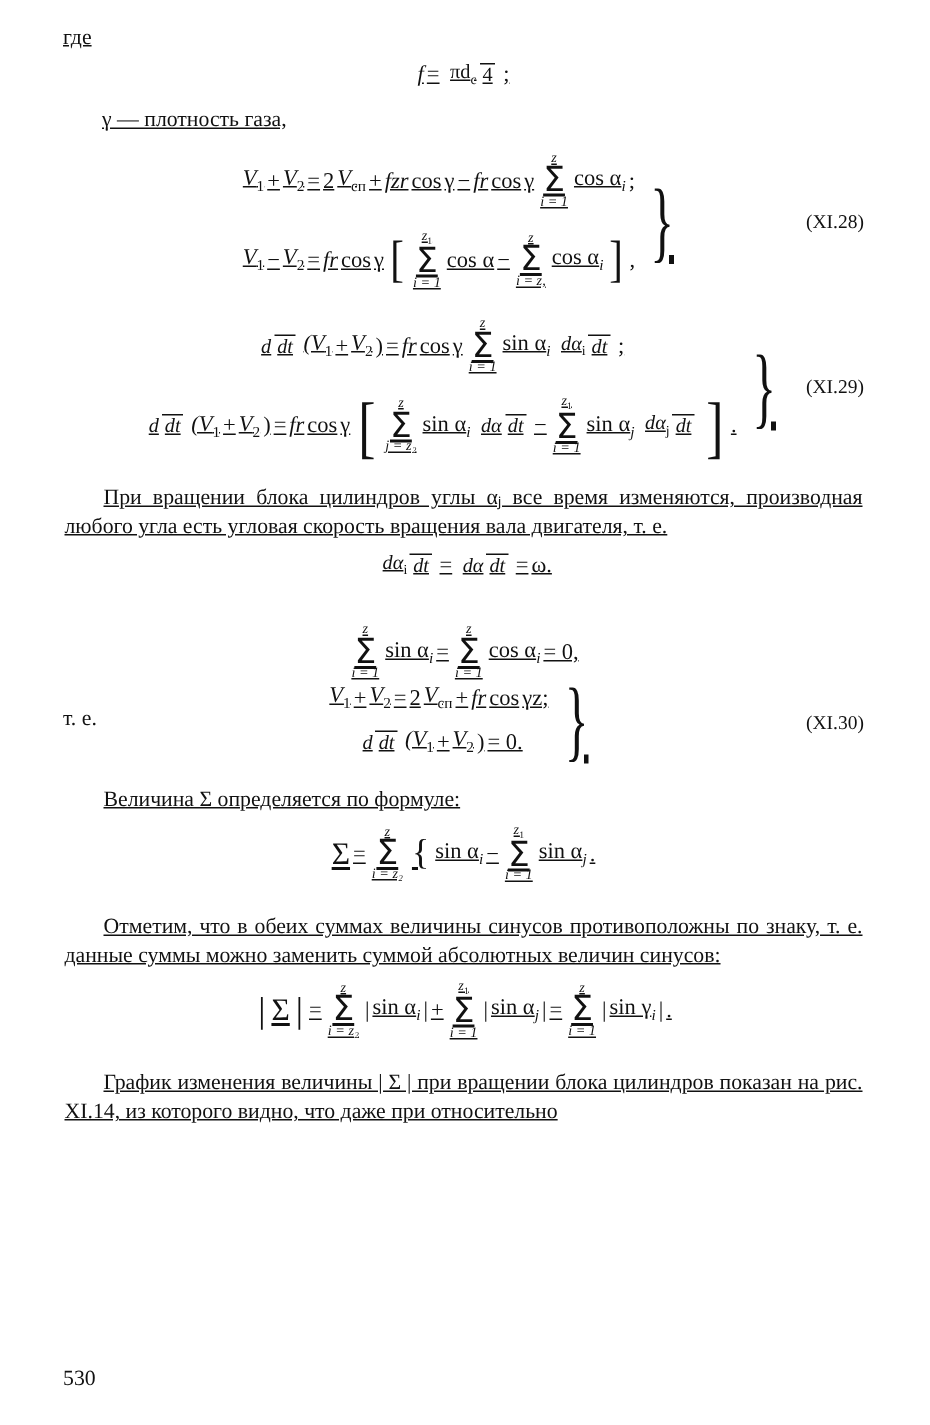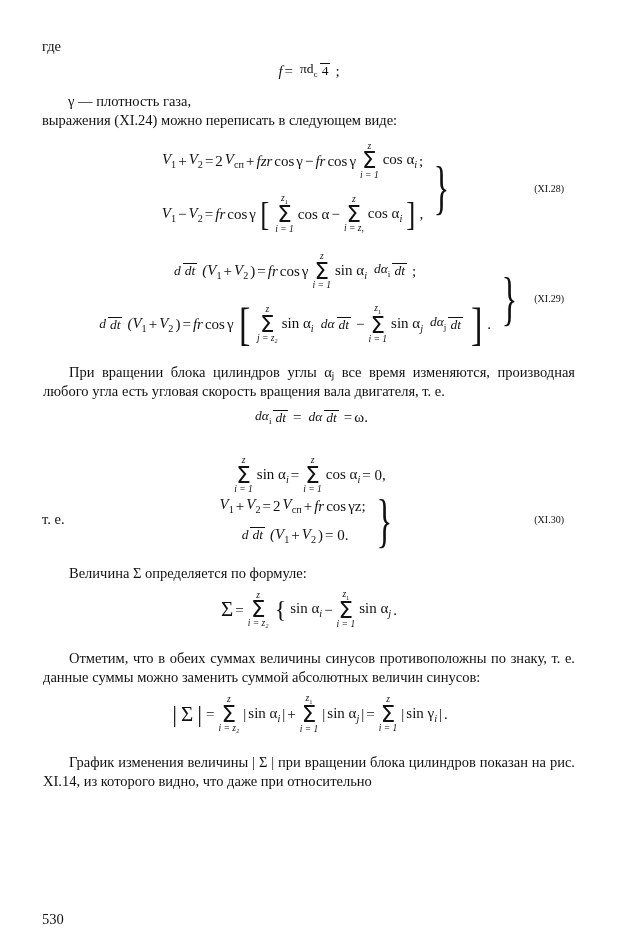--- a/index.html
+++ b/index.html
@@ -6,22 +6,23 @@
   body {
     width:620px; height:950px;
     background:#ffffff;
     font-family:"Liberation Serif", serif;
     color:#111;
     overflow:hidden;
   }
   .page {
     position:relative;
     width:618px; height:950px;
-    padding:37px 42px 0 42px;
+    padding:16px 42px 0 42px;
     box-sizing:border-box;
+    text-decoration:underline;
   }
   .para {
     font-size:14.5px;
     line-height:1.32;
     text-align:justify;
     margin:1px;
   }
   .indent { text-indent:26px; }
   .plain { margin:0; }
   .gap-s { height:6px; }
@@ -74,22 +75,22 @@
   sub { font-size:0.68em; }
 
   .eqwrap {
     position:relative;
     display:flex;
     align-items:center;
     justify-content:center;
   }
   .eqno {
     position:absolute;
-    right:12px;
-    font-size:10px;
+    right:0;
+    font-size:13px;
   }
 
   
   .bigbr {
     font-size:34px;
     line-height:0.6;
     font-family:"Liberation Serif", serif;
     transform:scaleX(0.8);
     display:inline-block;
     margin:0 1px;
@@ -152,21 +153,20 @@
         <span class="num"><span>πd</span><sub>c</sub></span>
         <span class="den">4</span>
       </span>
       <span>;</span>
     </span>
   </div>
 
   <div class="gap-m"></div>
 
   <div class="para plain indent">γ — плотность газа,</div>
-  <div class="para plain">выражения (XI.24) можно переписать в следующем виде:</div>
 
   <div class="gap-m"></div>
 
   <div class="eqwrap">
     <div class="brace-block">
       <div class="stack2 math">
 
         <div class="mrow">
           <span><span class="mi">V</span><sub>1</sub></span>
           <span>+</span>

